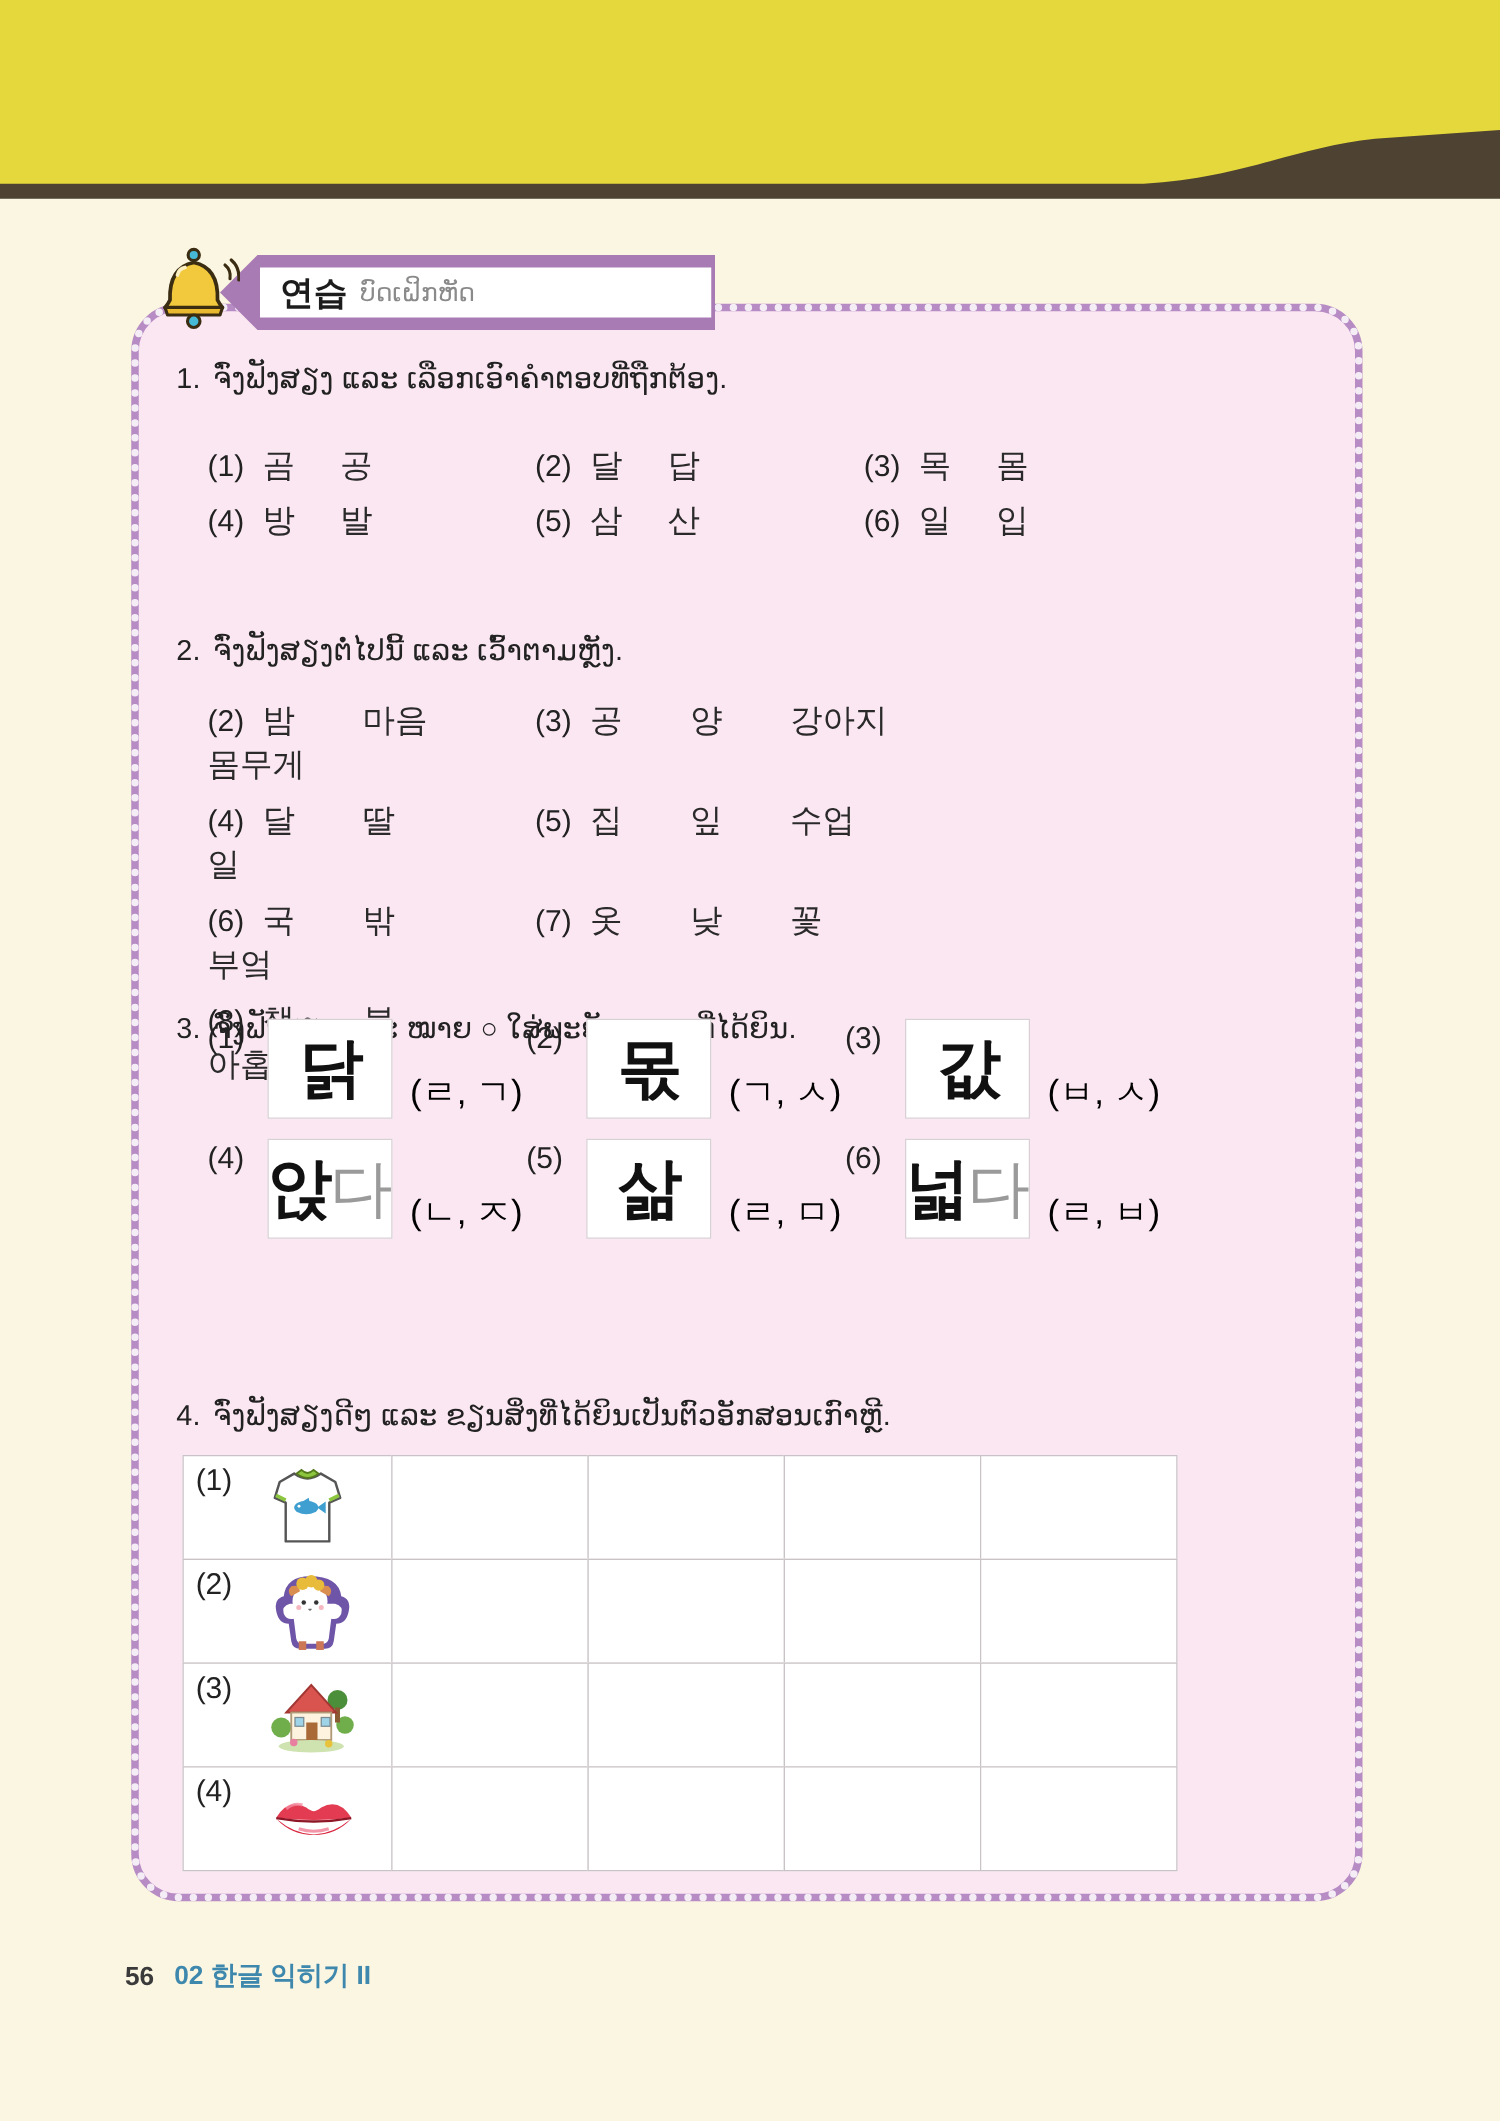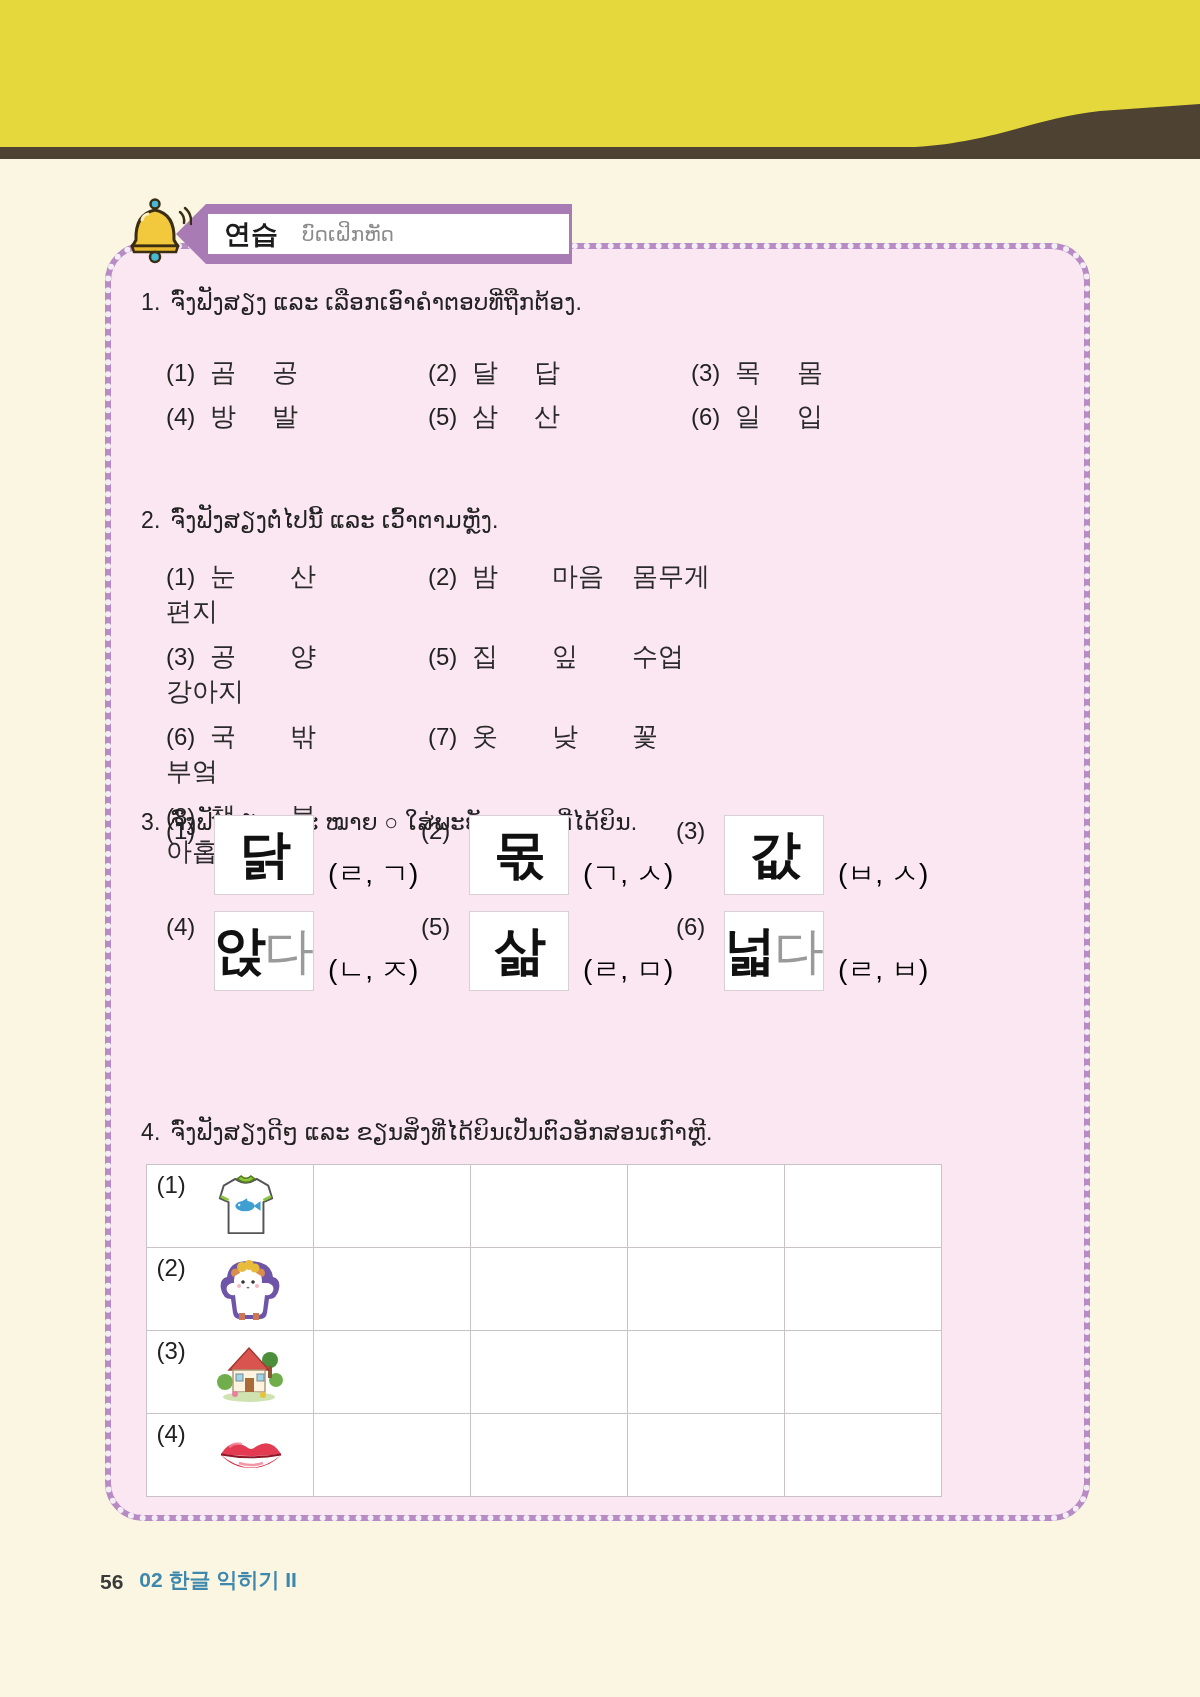--- a/index.html
+++ b/index.html
@@ -33,21 +33,21 @@
   
   .ribbon {
     position:absolute; left:176px; top:204px; width:396px; height:60px;
     background:#a97bb4;
     clip-path: polygon(0 50%, 30px 0, 100% 0, 100% 100%, 30px 100%);
     z-index:5;
   }
   .ribbon-inner {
     position:absolute; left:32px; right:3px; top:10px; bottom:10px;
     background:#ffffff;
-    display:flex; align-items:center; gap:24px; padding-left:16px;
+    display:flex; align-items:center; gap:10px; padding-left:16px;
   }
   .t-ko { font-size:27px; font-weight:bold; color:#1c1c1c; }
   .t-lo { font-size:20px; color:#8a8a8a; }
 
   .bell { position:absolute; left:122px; top:194px; z-index:6; }
 
   .inst {
     position:absolute; left:30px; font-size:23px; color:#222;
     letter-spacing:.2px; white-space:nowrap;
   }
@@ -132,23 +132,23 @@
         <div><span class="num">(5)</span><span class="w">삼</span><span class="w">산</span></div>
         <div><span class="num">(6)</span><span class="w">일</span><span class="w">입</span></div>
       </div>
     </div>
 
     <div>
       <div class="inst" style="top:258px">
         <span class="inst-num">2.</span><span>ຈົ່ງຟັງສຽງຕໍ່ໄປນີ້ ແລະ ເວົ້າຕາມຫຼັງ.</span>
       </div>
       <div class="ex2-grid">
-        <div><span class="num">(1)</span><span class="w">눈</span><span class="w">산</span><span class="w">편지</span></div>
         <div><span class="num">(2)</span><span class="w">밤</span><span class="w">마음</span><span class="w">몸무게</span></div>
         <div><span class="num">(3)</span><span class="w">공</span><span class="w">양</span><span class="w">강아지</span></div>
+        <div><span class="num">(4)</span><span class="w">달</span><span class="w">딸</span><span class="w">일</span></div>
         <div><span class="num">(5)</span><span class="w">집</span><span class="w">잎</span><span class="w">수업</span></div>
         <div><span class="num">(6)</span><span class="w">국</span><span class="w">밖</span><span class="w">부엌</span></div>
         <div><span class="num">(7)</span><span class="w">옷</span><span class="w">낮</span><span class="w">꽃</span></div>
         <div><span class="num">(8)</span><span class="w">책</span><span class="w">붓</span><span class="w">아홉</span></div>
       </div>
     </div>
 
     <div>
       <div class="inst" style="top:560px">
         <span class="inst-num">3.</span><span>ຈົ່ງຟັງສຽງ ແລະ ໝາຍ ○ ໃສ່ພະຍັນຊະນະທີ່ໄດ້ຍິນ.</span>

